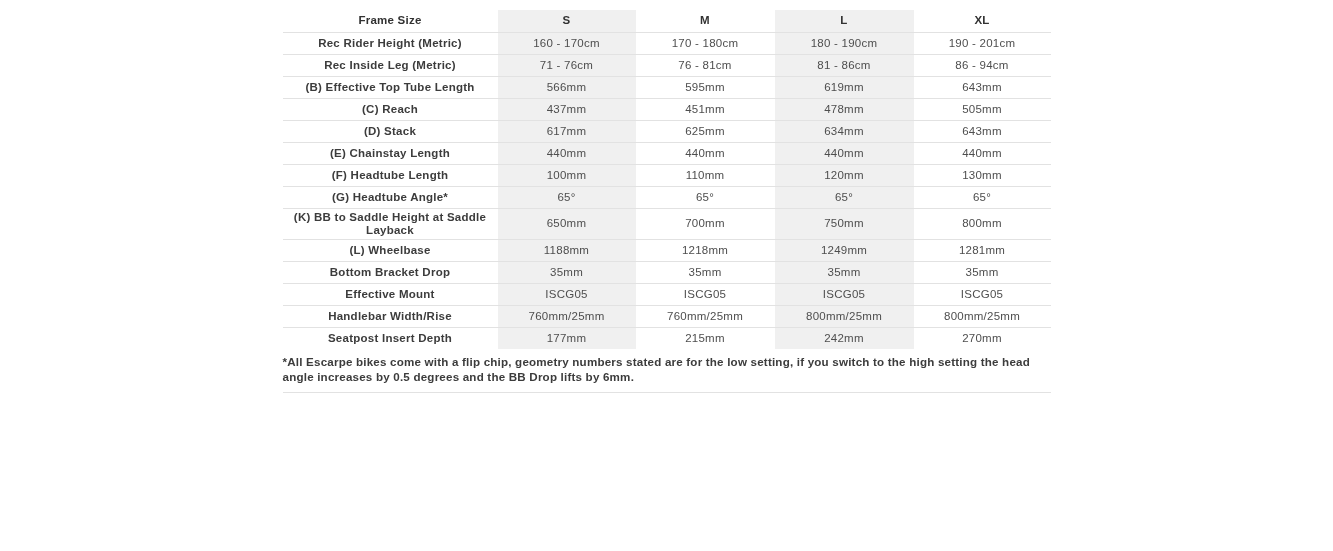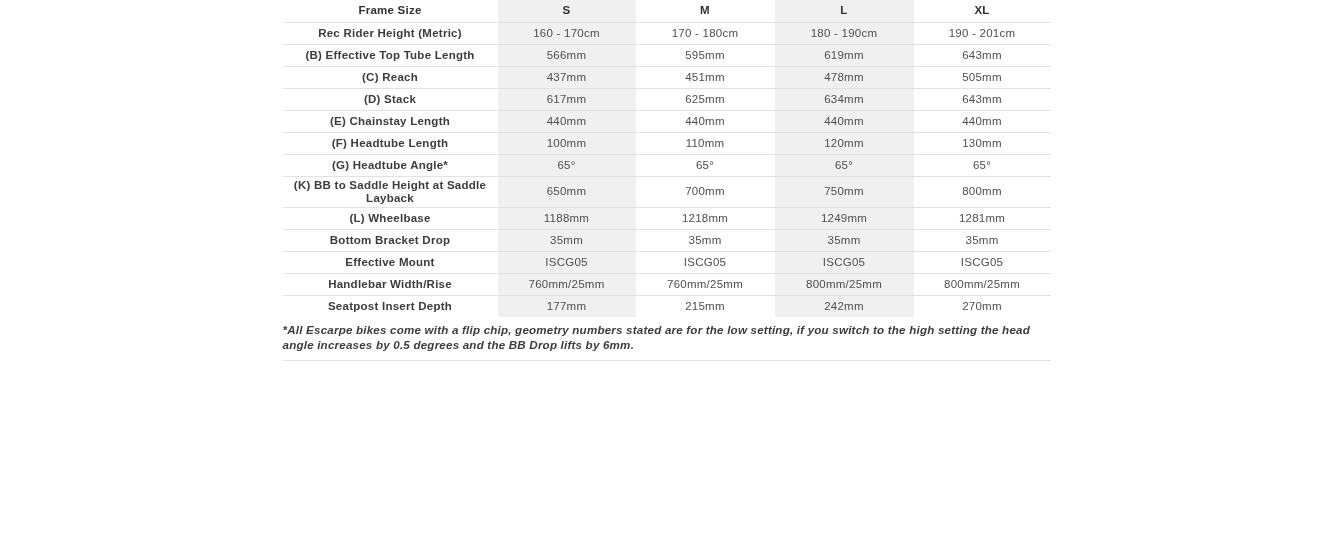--- a/index.html
+++ b/index.html
@@ -6,20 +6,21 @@
   html, body {
     margin: 0; padding: 0;
     background: #ffffff;
     width: 1333px; height: 551px;
     overflow: hidden;
     font-family: "Liberation Sans", sans-serif;
   }
   .geo-wrap {
     width: 768px;
     margin: 0 auto;
+    padding-top: 10px;
   }
   table.geo {
     width: 768px;
     border-collapse: collapse;
     table-layout: fixed;
   }
   col.c-label { width: 215px; }
   col.c-s  { width: 138px; }
   col.c-m  { width: 139px; }
   col.c-l  { width: 139px; }
@@ -55,21 +56,20 @@
   .footnote {
     margin-top: 6px;
     font-size: 11.6px;
     font-weight: bold;
     color: #3c3c3c;
     line-height: 14.5px;
     letter-spacing: 0.2px;
     text-align: left;
     padding-bottom: 8px;
     border-bottom: 1px solid #e2e2e2;
-    font-style: italic;
   }
 </style>
 </head>
 <body>
 
 <div class="geo-wrap">
   <table class="geo">
     <colgroup>
       <col class="c-label">
         <col class="c-s">
@@ -84,20 +84,27 @@
         <th>M</th>
         <th class="shade">L</th>
         <th>XL</th>
       </tr>
       <tr>
         <td class="lab">Rec Rider Height (Metric)</td>
         <td class="val shade">160 - 170cm</td>
         <td class="val">170 - 180cm</td>
         <td class="val shade">180 - 190cm</td>
         <td class="val">190 - 201cm</td>
+      </tr>
+      <tr>
+        <td class="lab">Rec Inside Leg (Metric)</td>
+        <td class="val shade">71 - 76cm</td>
+        <td class="val">76 - 81cm</td>
+        <td class="val shade">81 - 86cm</td>
+        <td class="val">86 - 94cm</td>
       </tr>
       <tr>
         <td class="lab">(B) Effective Top Tube Length</td>
         <td class="val shade">566mm</td>
         <td class="val">595mm</td>
         <td class="val shade">619mm</td>
         <td class="val">643mm</td>
       </tr>
       <tr>
         <td class="lab">(C) Reach</td>

